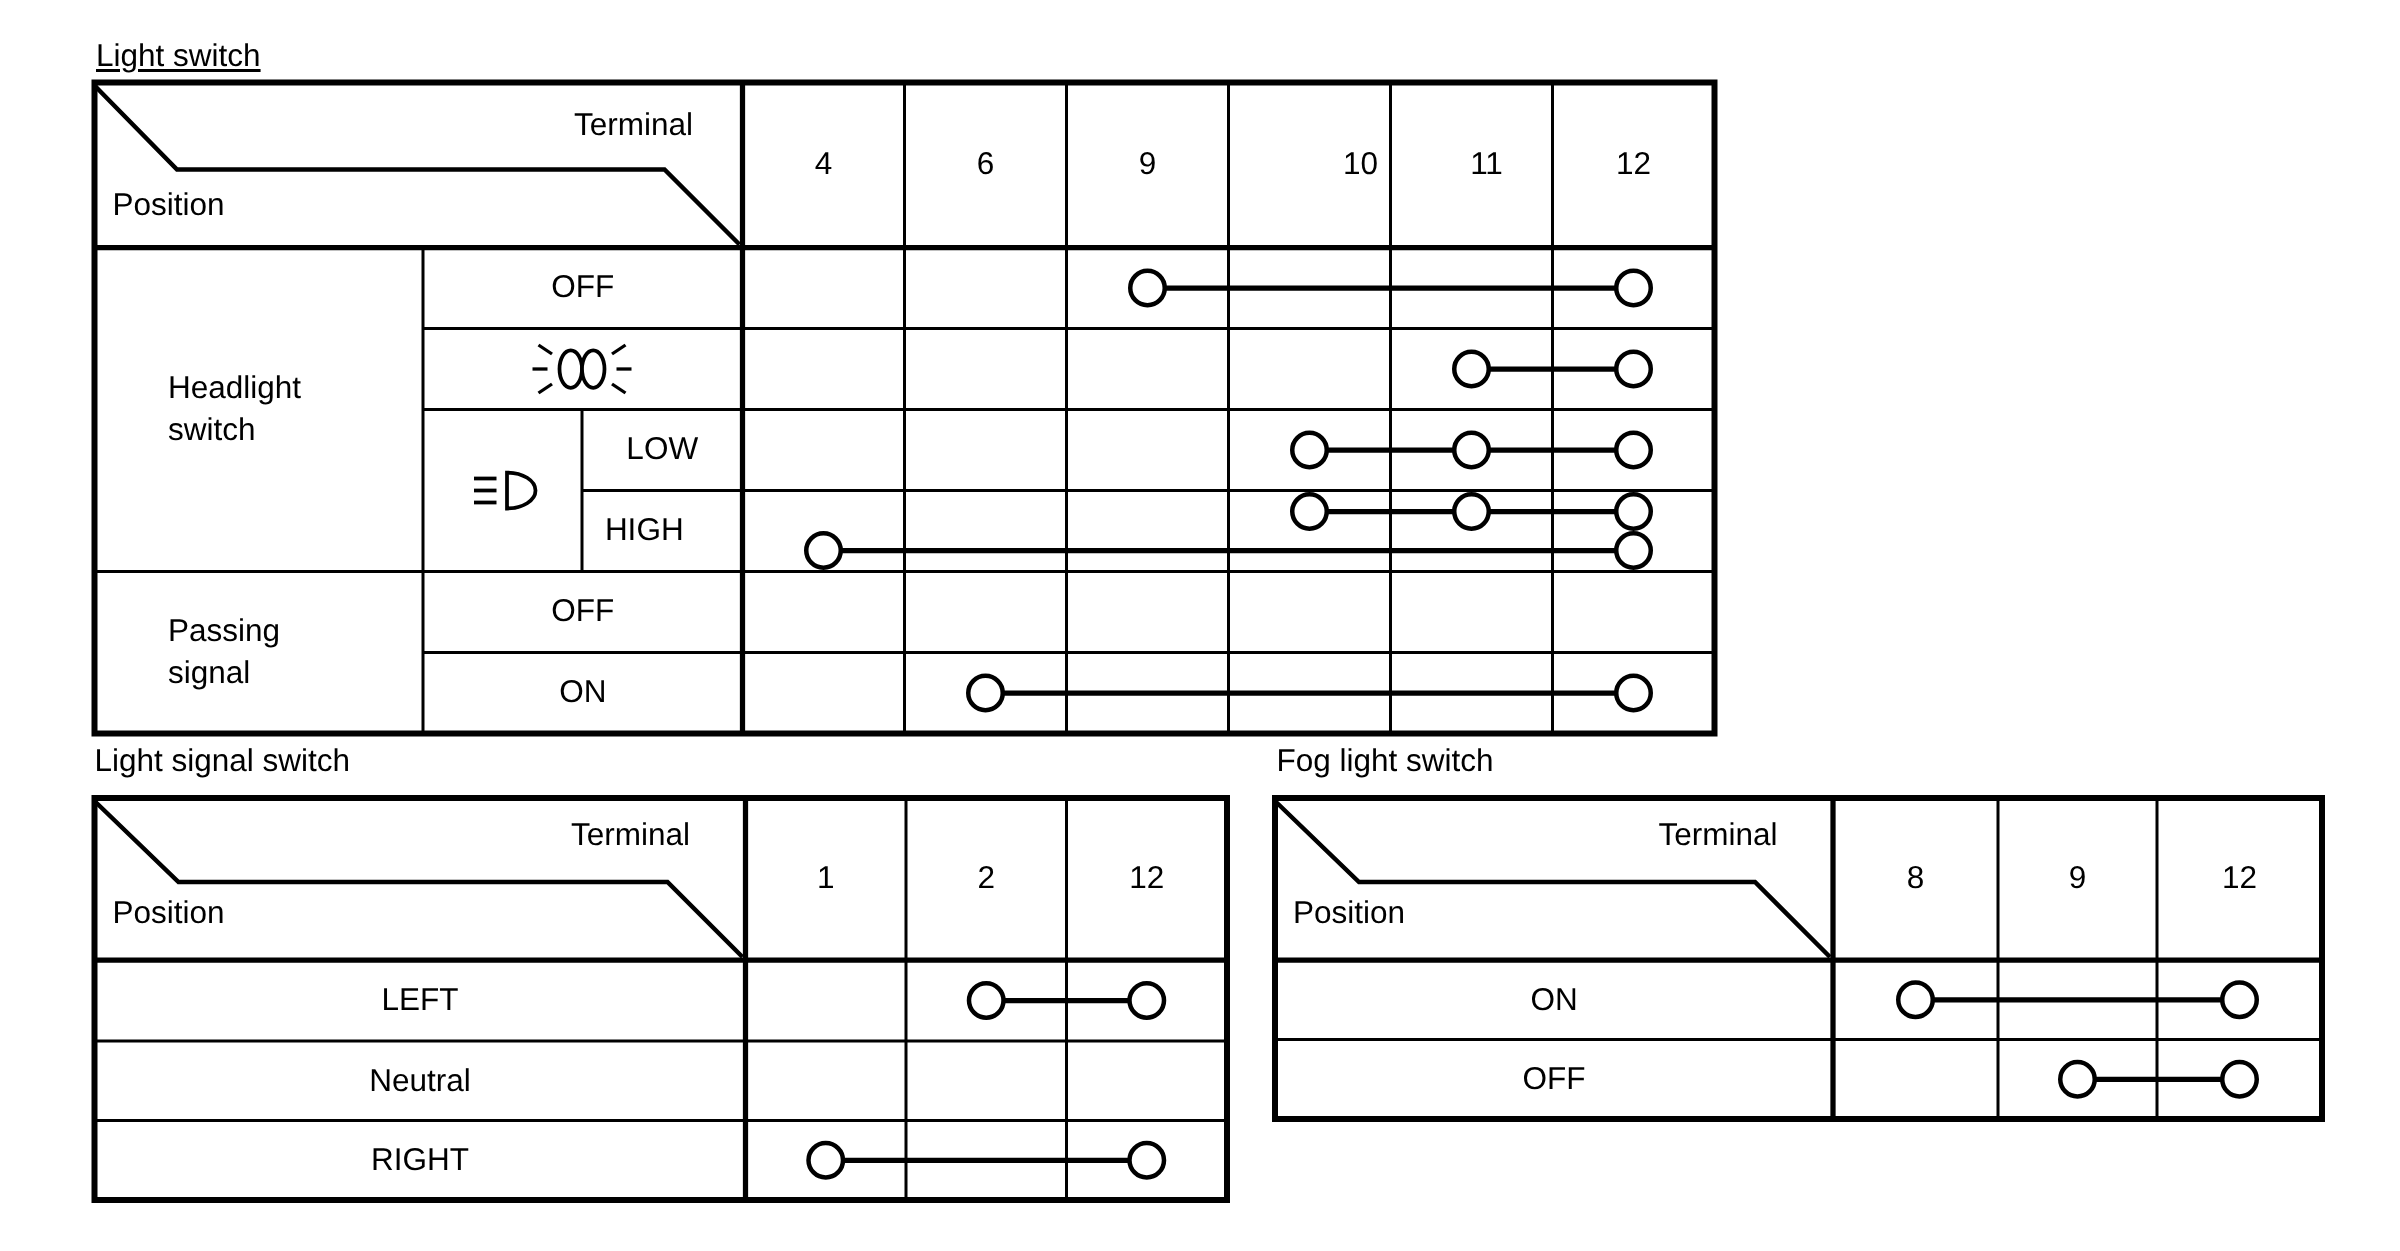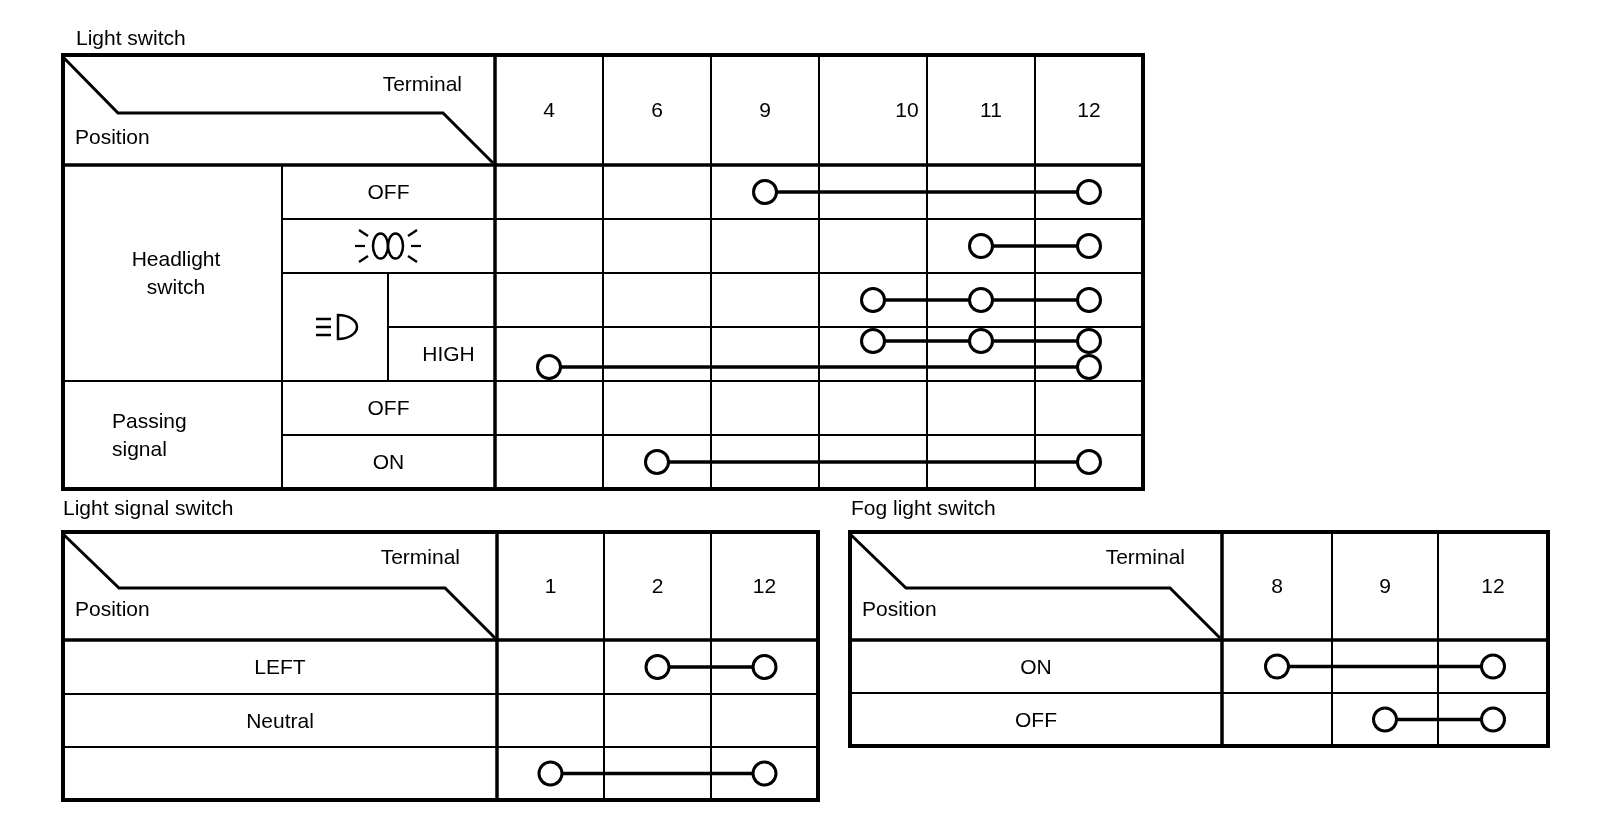--- a/index.html
+++ b/index.html
@@ -88,44 +88,46 @@
         <line x1="411" y1="246" x2="421" y2="246" stroke-width="2.2"></line>
         <line x1="408" y1="256" x2="417" y2="262" stroke-width="2.2"></line>
       </g>
       <g stroke="#000">
         <path d="M338,315 A19,12 0 0 1 338,339 Z" fill="#fff" stroke-width="2.5"></path>
         <line x1="316" y1="319" x2="331" y2="319" stroke-width="2.5"></line>
         <line x1="316" y1="327" x2="331" y2="327" stroke-width="2.5"></line>
         <line x1="316" y1="335" x2="331" y2="335" stroke-width="2.5"></line>
       </g>
     </svg>
-  <div class="txt title" style="left:76px;top:25px;width:300px;height:26px;">Light switch</div>
+  <div class="txt title" style="left:64px;top:25px;width:300px;height:26px;text-decoration:underline;">Light switch</div>
   <div class="txt title" style="left:63px;top:495px;width:300px;height:26px;">Light signal switch</div>
   <div class="txt title" style="left:851px;top:495px;width:300px;height:26px;">Fog light switch</div>
 <div class="txt" style="left: 250px; top: 71px; width: 212px; height: 26px; justify-content: flex-end;">Terminal</div>
     <div class="txt" style="left: 75px; top: 124px; width: 200px; height: 26px; justify-content: flex-start;">Position</div>
     <div class="txt" style="left: 495px; top: 97px; width: 108px; height: 26px;">4</div>
     <div class="txt" style="left: 603px; top: 97px; width: 108px; height: 26px;">6</div>
     <div class="txt" style="left: 711px; top: 97px; width: 108px; height: 26px;">9</div>
     <div class="txt" style="left: 819px; top: 97px; width: 108px; height: 26px; padding-left: 34px;">10</div>
     <div class="txt" style="left: 927px; top: 97px; width: 128px; height: 26px;">11</div>
     <div class="txt" style="left: 1035px; top: 97px; width: 108px; height: 26px;">12</div>
     <div class="txt" style="left: 282px; top: 165px; width: 213px; height: 54px;">OFF</div>
-    <div class="txt" style="left: 395px; top: 327px; width: 107px; height: 54px;">HIGH</div>
+    <div class="txt" style="left: 388px; top: 273px; width: 107px; height: 54px;">LOW</div>
+    <div class="txt" style="left: 376px; top: 327px; width: 107px; height: 54px;">HIGH</div>
     <div class="txt" style="left: 282px; top: 381px; width: 213px; height: 54px;">OFF</div>
     <div class="txt" style="left: 282px; top: 435px; width: 213px; height: 54px;">ON</div>
     <div class="txt" style="left: 248px; top: 544px; width: 212px; height: 26px; justify-content: flex-end;">Terminal</div>
     <div class="txt" style="left: 75px; top: 596px; width: 200px; height: 26px; justify-content: flex-start;">Position</div>
     <div class="txt" style="left: 497px; top: 573px; width: 107px; height: 26px;">1</div>
     <div class="txt" style="left: 604px; top: 573px; width: 107px; height: 26px;">2</div>
     <div class="txt" style="left: 711px; top: 573px; width: 107px; height: 26px;">12</div>
     <div class="txt" style="left: 63px; top: 694px; width: 434px; height: 53px;">Neutral</div>
     <div class="txt" style="left: 63px; top: 640px; width: 434px; height: 54px;">LEFT</div>
+    <div class="txt" style="left: 63px; top: 747px; width: 434px; height: 53px;">RIGHT</div>
     <div class="txt" style="left: 973px; top: 544px; width: 212px; height: 26px; justify-content: flex-end;">Terminal</div>
     <div class="txt" style="left: 862px; top: 596px; width: 200px; height: 26px; justify-content: flex-start;">Position</div>
     <div class="txt" style="left: 1222px; top: 573px; width: 110px; height: 26px;">8</div>
     <div class="txt" style="left: 1332px; top: 573px; width: 106px; height: 26px;">9</div>
     <div class="txt" style="left: 1438px; top: 573px; width: 110px; height: 26px;">12</div>
     <div class="txt" style="left: 850px; top: 640px; width: 372px; height: 53px;">ON</div>
     <div class="txt" style="left: 850px; top: 693px; width: 372px; height: 53px;">OFF</div>
-    <div class="txt" style="left: 112px; top: 165px; width: 128px; height: 216px; justify-content: flex-start; text-align: center; line-height: 28px;">Headlight switch</div>
+    <div class="txt" style="left: 112px; top: 165px; width: 128px; height: 216px; justify-content: flex-start; text-align: left; line-height: 28px;">Headlight switch</div>
     <div class="txt" style="left: 112px; top: 381px; width: 128px; height: 108px; justify-content: flex-start; text-align: left; line-height: 28px;">Passing signal</div>
   </div>
 
 </body></html>

